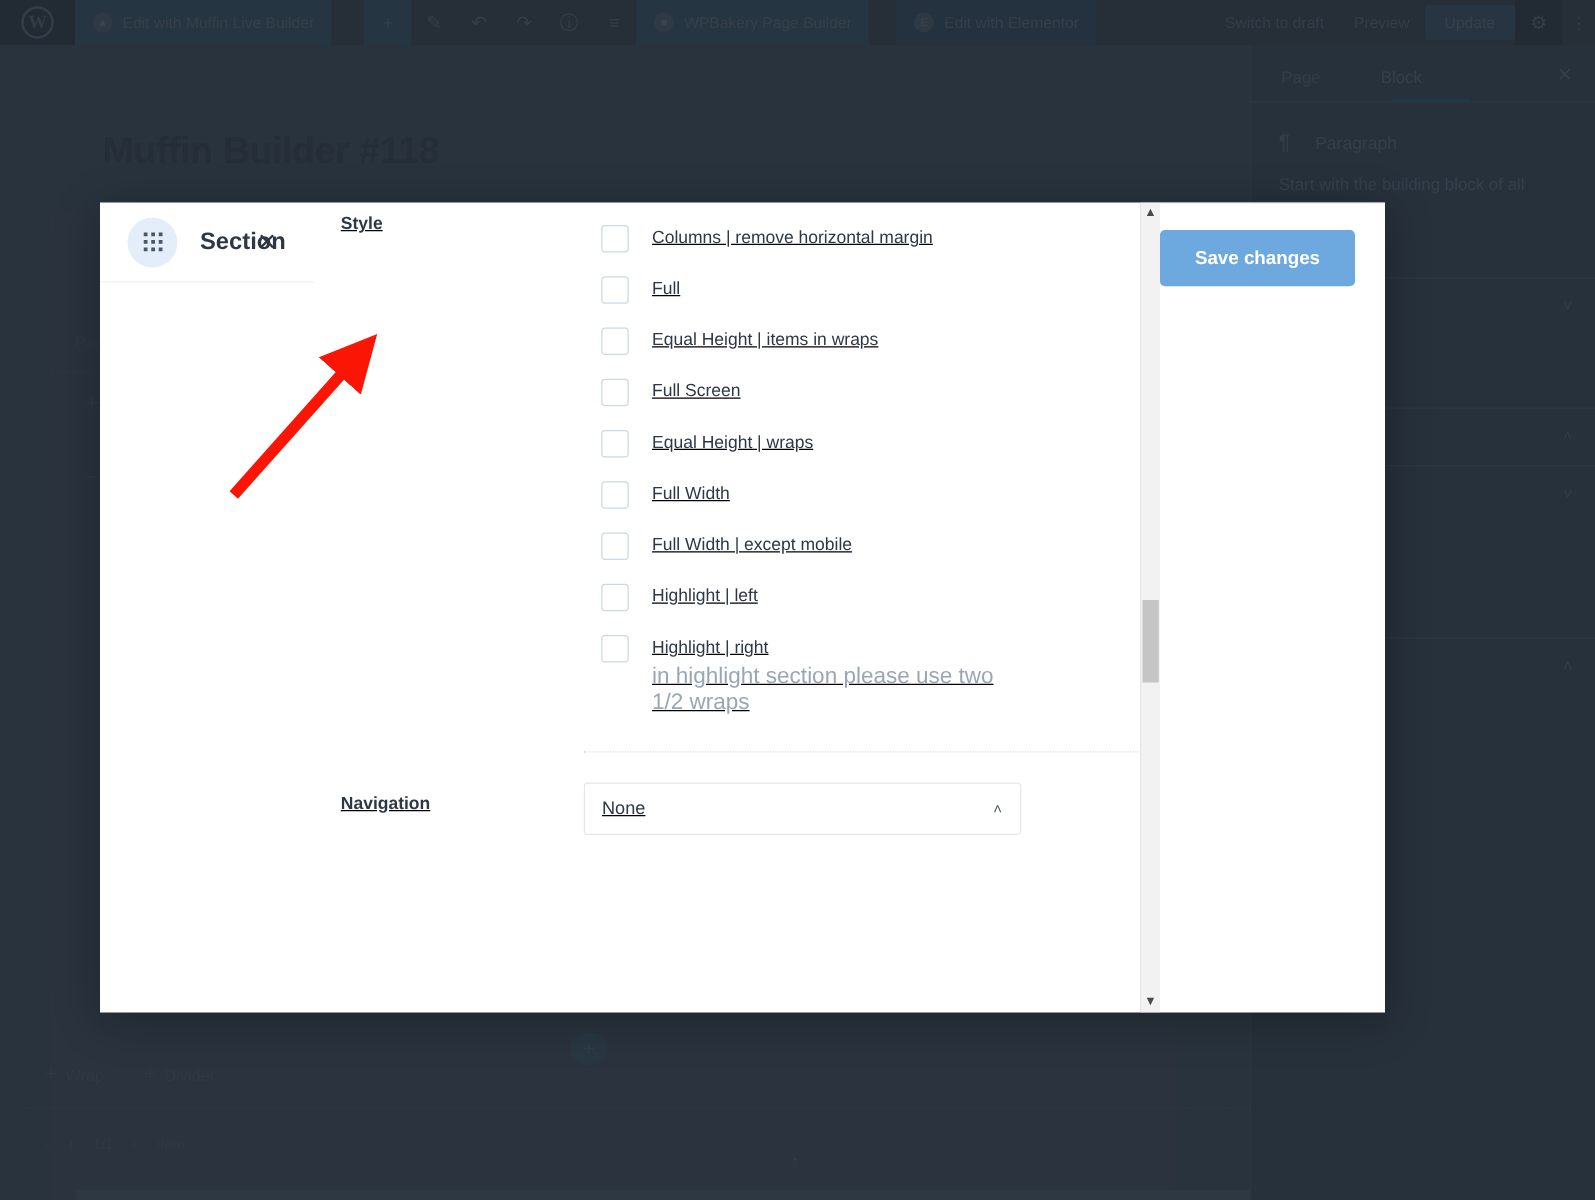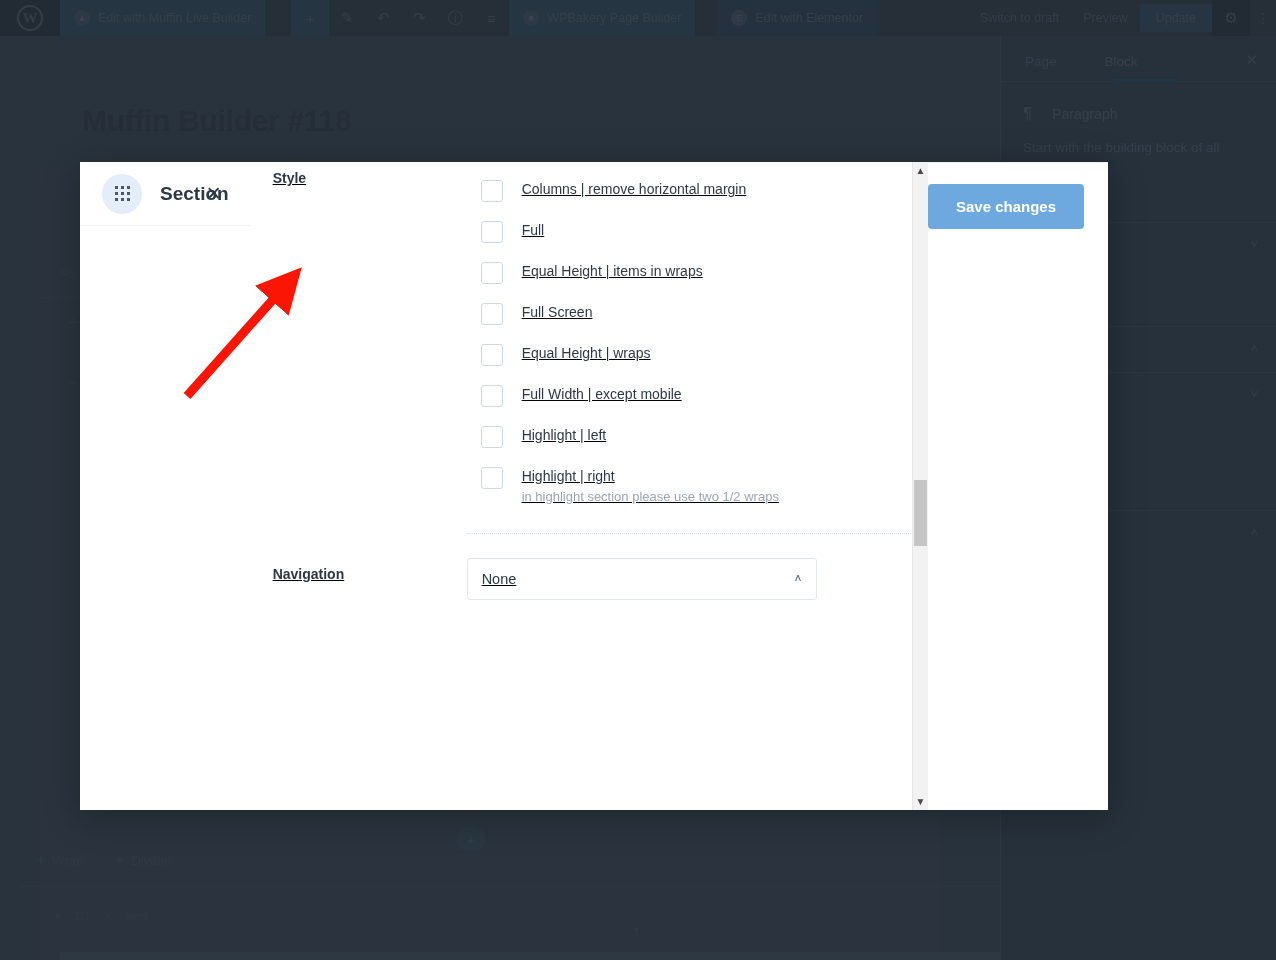--- a/index.html
+++ b/index.html
@@ -276,21 +276,21 @@
     cursor: pointer;
   }
   .cb-row.sel .cb-box { border-color: #5a9ce0; border-width: 2px; }
   .cb-check {
     display: none; color: #5a9ce0; font-size: 15px; line-height: 1;
     margin-top: -1px;
   }
   .cb-row.sel .cb-check { display: block; }
   .cb-text { padding-top: 1px; }
   .cb-label { font-size: 14px; color: #2d3847; line-height: 1.35; }
-  .cb-hint { font-size: 13px; color: #9aa6b6; margin-top: 3px; }
+  .cb-hint { font-size: 18px; color: #9aa6b6; margin-top: 3px; }
 
   .divider-dotted {
     border-top: 1px dotted #d9dfe8;
     margin: 20px 0 0 216px;
     width: 948px;
   }
 
   .nav-row {
     display: flex; padding: 24px 0 0 22px; align-items: flex-start;
   }
@@ -520,20 +520,26 @@
               </div>
               <div class="cb-row">
                 <div class="cb-box"></div>
                 <div class="cb-text">
                   <div class="cb-label">Equal Height | wraps</div>
                 </div>
               </div>
               <div class="cb-row">
                 <div class="cb-box"></div>
                 <div class="cb-text">
+                  <div class="cb-label">Full Width</div>
+                </div>
+              </div>
+              <div class="cb-row">
+                <div class="cb-box"></div>
+                <div class="cb-text">
                   <div class="cb-label">Full Width | except mobile</div>
                 </div>
               </div>
               <div class="cb-row">
                 <div class="cb-box"></div>
                 <div class="cb-text">
                   <div class="cb-label">Highlight | left</div>
                 </div>
               </div>
               <div class="cb-row">

